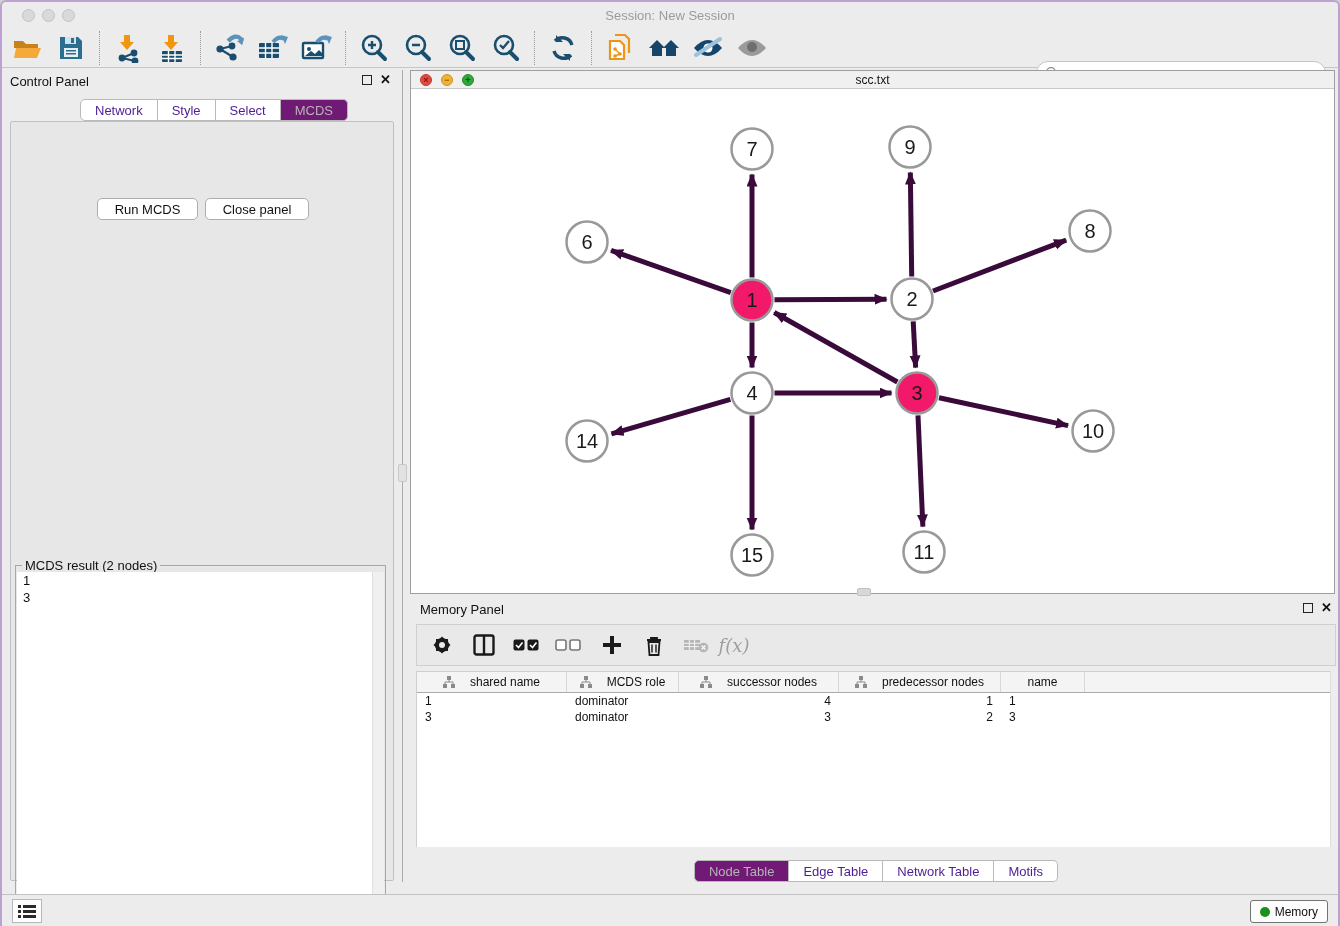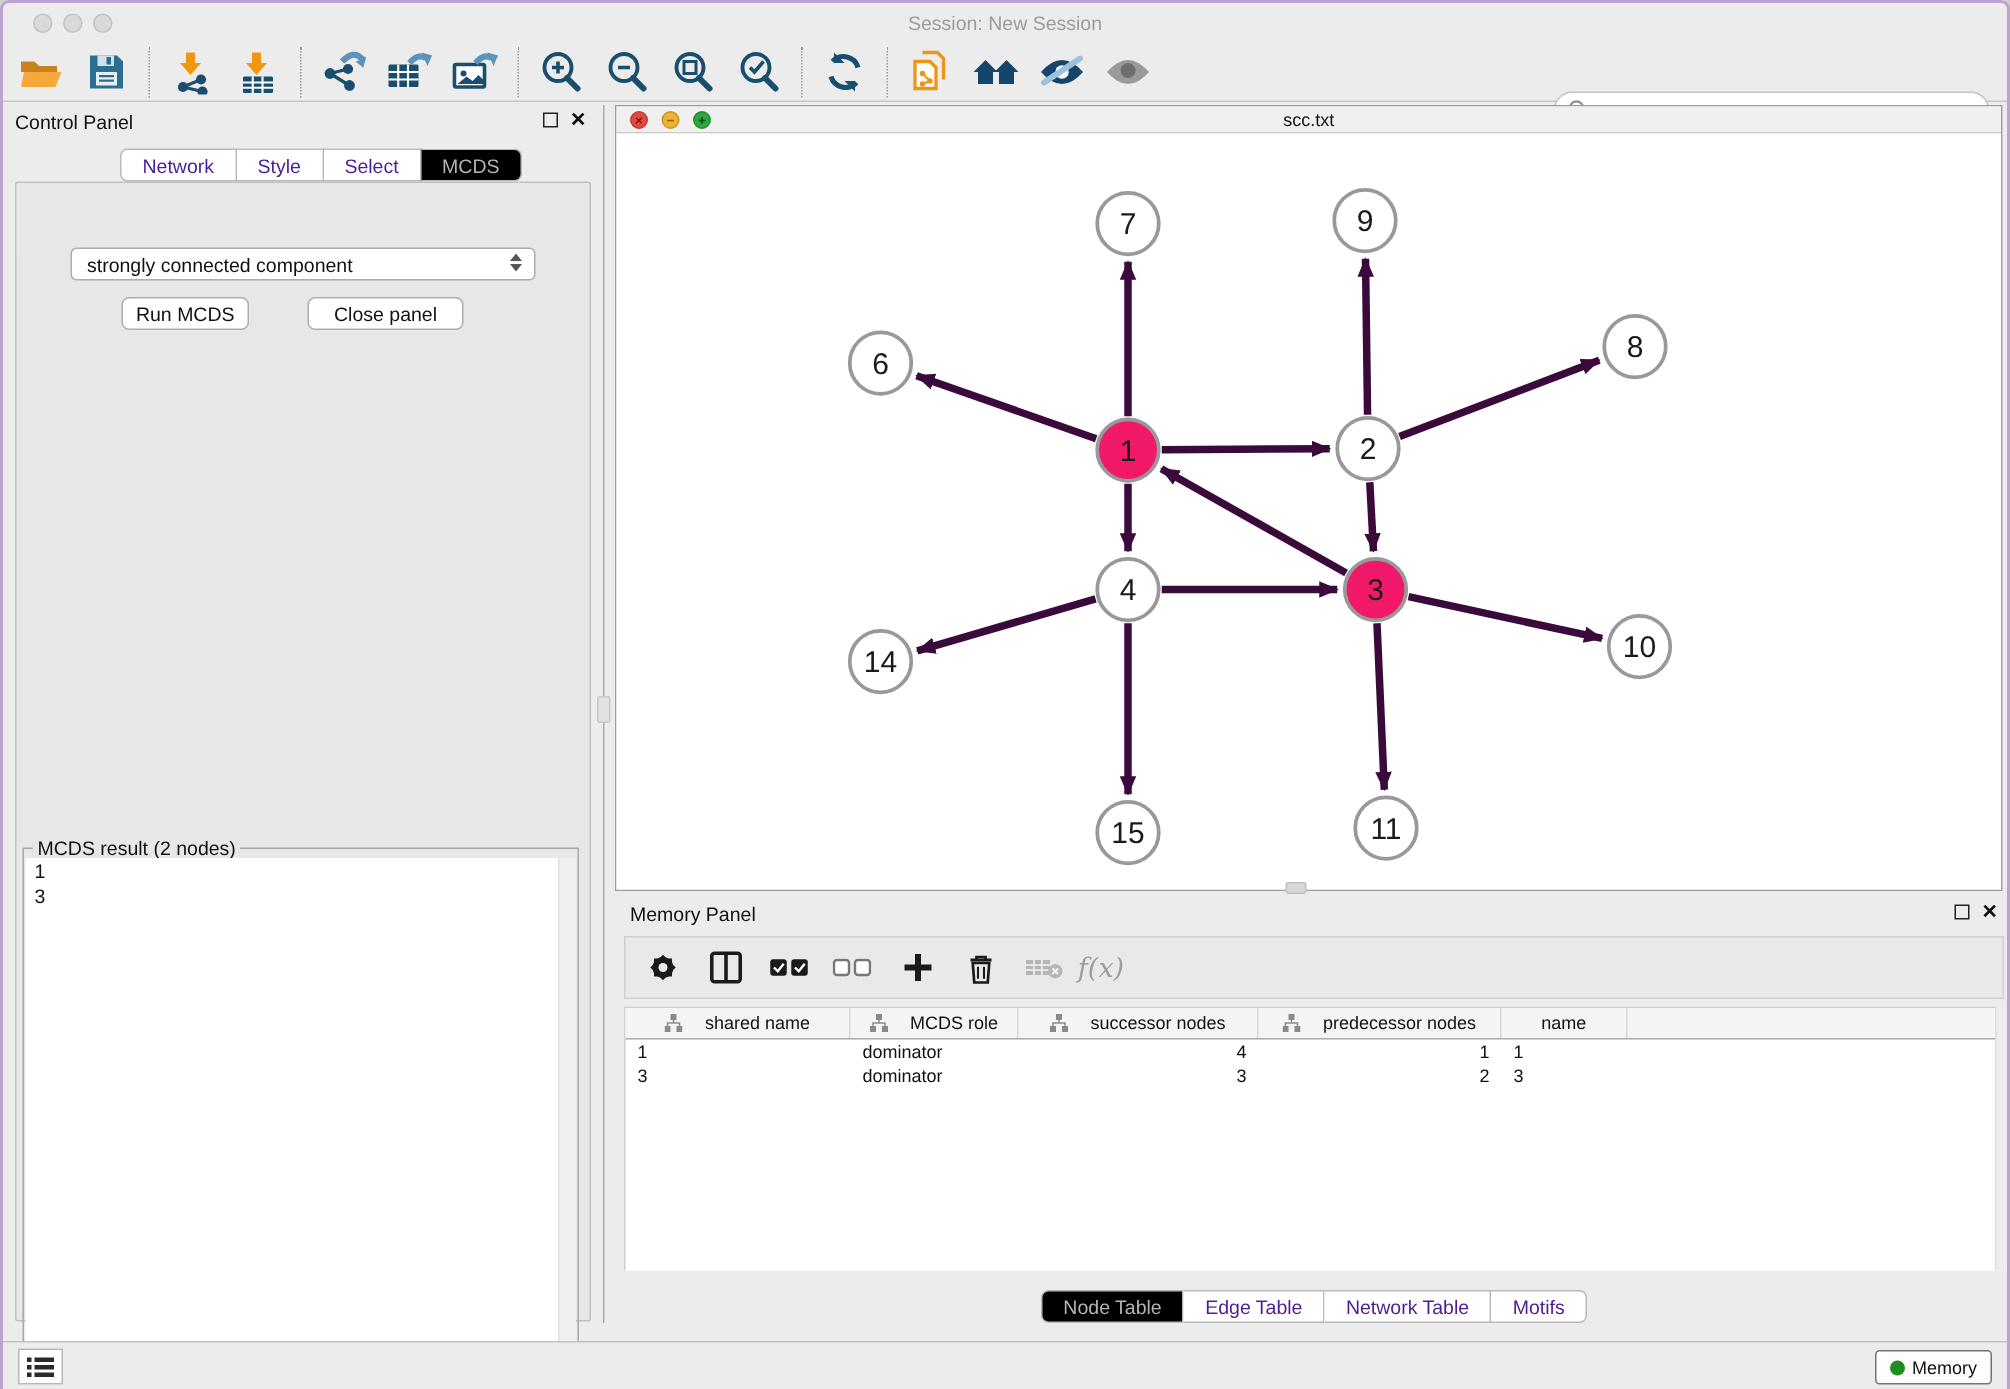--- a/index.html
+++ b/index.html
@@ -30,21 +30,21 @@
   
   .cpanel { position:absolute; left:0; top:68px; width:400px; height:812px; }
   .panel-head { position:relative; height:24px; font-size:13px; color:#111; padding:4px 0 0 8px; }
   .ph-float { position:absolute; top:5px; width:10px; height:10px; border:1.5px solid #222; }
   .ph-close { position:absolute; top:2px; font-size:13px; font-weight:bold; color:#111; }
   .cp-tabs { position:absolute; left:78px; top:29px; display:flex; }
   .tabseg { height:22px; padding:0 14px; font-size:13px; display:flex; align-items:center;
             background:#fff; border:1px solid #B9B9B9; border-left:none; color:#4c1d95; }
   .tabseg.first { border-left:1px solid #B9B9B9; border-radius:5px 0 0 5px; }
   .tabseg.last { border-radius:0 5px 5px 0; }
-  .tabseg.selected { background:#000000; color:#B4B4B4; }
+  .tabseg.selected { background:#701a75; color:#B4B4B4; }
   .cp-content { position:absolute; left:8px; top:51px; width:384px; height:760px;
                 background:#E7E7E7; border:1px solid #C0C0C0; border-radius:2px; }
   .opt-label { text-align:center; margin-top:20px; font-size:13px; color:#111; }
   .dropdown { position:absolute; left:36px; top:43px; width:310px; height:22px; background:#fff;
               border:1px solid #ADADAD; border-radius:4px; font-size:13px; color:#111;
               display:flex; align-items:center; padding-left:10px; }
   .dd-arrows { position:absolute; right:8px; top:3px; display:flex; flex-direction:column; gap:2px; }
   .dd-arrows .up { width:0;height:0;border-left:4px solid transparent;border-right:4px solid transparent;border-bottom:5px solid #555; }
   .dd-arrows .dn { width:0;height:0;border-left:4px solid transparent;border-right:4px solid transparent;border-top:5px solid #555; }
   .btn { position:absolute; top:76px; height:22px; background:#fff; border:1px solid #ADADAD;
@@ -265,28 +265,21 @@
       <span class="ph-float" style="left:360px"></span>
       <span class="ph-close" style="left:378px">✕</span>
     </div>
     <div class="cp-tabs">
       <div class="tabseg first">Network</div>
       <div class="tabseg">Style</div>
       <div class="tabseg">Select</div>
       <div class="tabseg last selected">MCDS</div>
     </div>
     <div class="cp-content">
-      <div class="dropdown">
-        <span>strongly connected component</span>
-        <span class="dd-arrows">
-            <span class="up"></span>
-            <span class="dn"></span>
-          </span>
-      </div>
-      <div class="btn" style="left:70px; width:85px;text-align:center;">Run MCDS</div>
+      <div class="btn" style="left:86px; width:101px;text-align:center;">Run MCDS</div>
       <div class="btn" style="left:194px; width:104px;">Close panel</div>
       <div class="fieldset">
         <div class="fieldset-legend">MCDS result (2 nodes)</div>
         <div class="fieldset-inner">
           <div class="result-line">1</div>
           <div class="result-line">3</div>
           <div class="fs-scroll"></div>
         </div>
       </div>
     </div>

